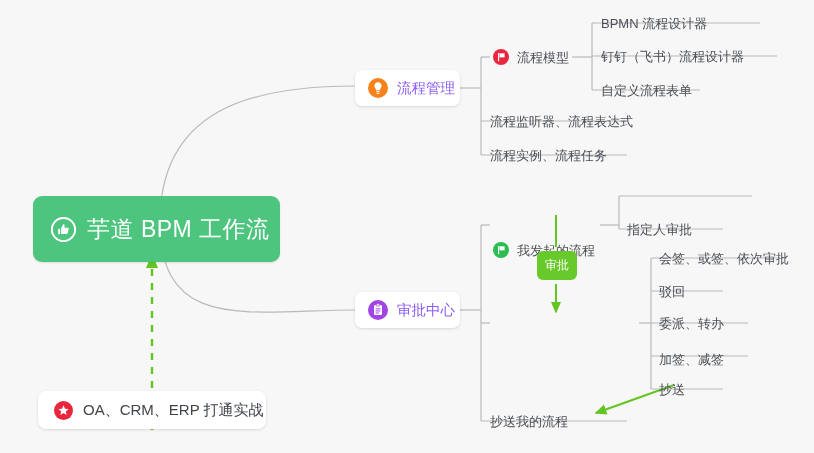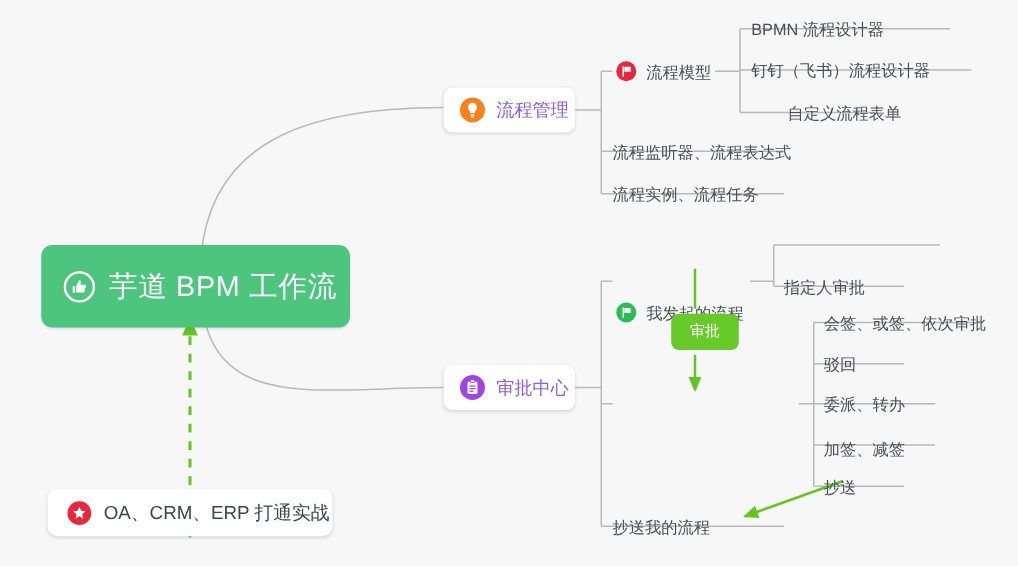--- a/index.html
+++ b/index.html
@@ -126,21 +126,21 @@
     margin-left: 10px;
     white-space: nowrap;
     text-align: right;
   }
 
   
   #annot-approve {
     position: absolute;
     left: 537px;
     top: 251px;
-    width: 54px;
+    width: 40px;
     height: 29px;
     background: #68c92b;
     border-radius: 6px;
     display: flex;
     align-items: center;
     justify-content: center;
   }
   #annot-approve .lbl {
     color: #ffffff;
     font-size: 12px;
@@ -259,21 +259,21 @@
   <div class="txt-node" style="left:490px; top:144px;">
     <span class="lbl">流程实例、流程任务</span>
   </div>
 
   <div class="txt-node" style="left:601px; top:12px;align-items:center;">
     <span class="lbl">BPMN 流程设计器</span>
   </div>
   <div class="txt-node" style="left:601px; top:45px;">
     <span class="lbl">钉钉（飞书）流程设计器</span>
   </div>
-  <div class="txt-node" style="left:630px; top:79px;">
+  <div class="txt-node" style="left:601px; top:79px;">
     <span class="lbl">自定义流程表单</span>
   </div>
 
   <div class="txt-node" style="left:493px; top:203px;margin-top:36px;">
     <span class="ico ico-green">
       <svg width="16" height="16" viewBox="0 0 16 16">
         <rect x="5" y="4" width="1.15" height="8.2" fill="#ffffff"></rect>
         <path d="M6.5 4.3 L11.6 4.3 L11.6 8.4 L6.5 8.4 Z" fill="#ffffff"></path>
       </svg>
     </span>

